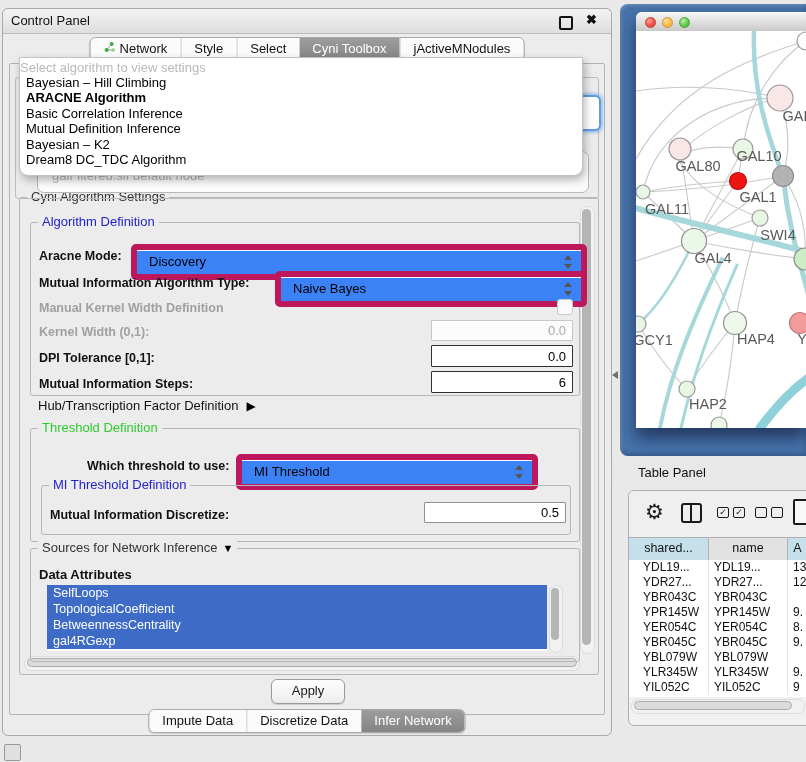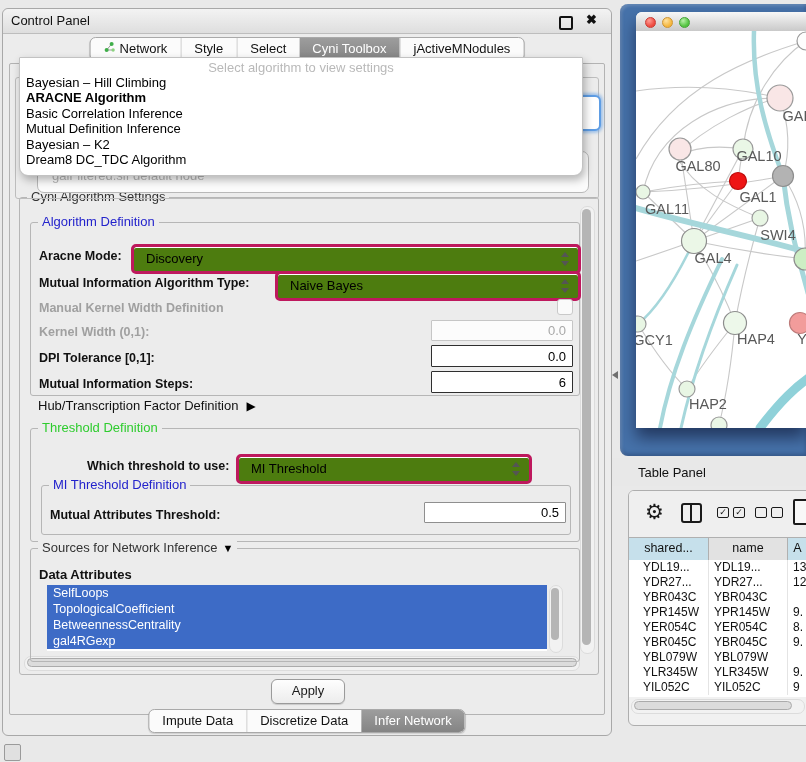--- a/index.html
+++ b/index.html
@@ -26,34 +26,34 @@
   .content-box{left:6px;top:54px;width:594px;height:650px;border:1px solid #b3b3b3;border-radius:2px;background:#ececec}
   
   .ghost-group{left:12px;top:68px;width:582px;height:120px;border:1px solid #bdbdbd;border-radius:3px;z-index:1}
   .ghost-combo{left:34px;top:142px;width:550px;height:40px;background:#fbfbfb;border:1px solid #b8b8b8;border-radius:7px;z-index:1;overflow:hidden}
   .ghost-combo span{position:absolute;left:14px;top:16px;font-size:13px;color:#b5b5b5}
   .ghost-focus{left:566px;top:86px;width:28px;height:32px;background:#fff;border:2px solid #5e9de4;
     box-shadow:0 0 3px 2px rgba(100,160,230,.55);border-radius:6px;z-index:1}
   
   .dropdown-overlay{left:16px;top:48px;width:562px;height:117px;background:#fff;
     border:1px solid #c2c2c2;border-radius:1px 1px 9px 9px;box-shadow:2px 4px 9px rgba(0,0,0,.28);z-index:10}
-  .dd-placeholder{top:2px;left:0;right:0;text-align:center;font-size:13px;color:#b9b9b9}
+  .dd-placeholder{top:2px;left:0;right:0;text-align:left;font-size:13px;color:#b9b9b9}
   .dd-options{position:absolute;left:6px;top:17px;right:6px}
   .dd-opt{font-size:13px;line-height:15.4px;color:#000;white-space:nowrap}
   .dd-opt.bold{font-weight:bold}
   
   .group{border:1px solid #b6b6b6;border-radius:3px}
   .gtitle{position:absolute;top:-9px;left:7px;background:#ececec;padding:0 4px;font-size:13px;color:#333;white-space:nowrap}
   .gtitle.blue{color:#2323cc}
   .gtitle.green{color:#2ecc2e}
   #settings-group{left:16px;top:188px;width:578px;height:476px;background:#ececec}
   .blabel{font-size:12.5px;font-weight:bold;color:#111;white-space:nowrap}
   .blabel.dim{color:#a0a0a0}
   
-  .combo{background:#4d7c0f;border:3px solid #be185d;border-radius:5px;height:24px;box-shadow:inset 0 1px 0 #fff}
+  .combo{background:#3b82f6;border:6px solid #be185d;border-radius:5px;height:24px;box-shadow:inset 0 1px 0 #fff}
   .combo .cval{position:absolute;left:12px;top:4px;font-size:13px;color:#000}
   .spinner{position:absolute;right:9px;top:5px;width:8px;height:14px}
   .spinner:before,.spinner:after{content:"";position:absolute;left:0;border-left:4px solid transparent;border-right:4px solid transparent}
   .spinner:before{top:0;border-bottom:5px solid #555}
   .spinner:after{bottom:0;border-top:5px solid #555}
   
   .num-field{position:absolute;box-sizing:border-box;background:#fff;font-family:"Liberation Sans",sans-serif;
     font-size:13px;text-align:right;padding:2px 6px;border:1.5px solid #2f2f2f;border-radius:1px;color:#000}
   .num-field.dim{border:1px solid #c6c6c6;color:#a8a8a8;background:#fcfcfc}
   .num-field.mid{border:1.5px solid #8f8f8f}
@@ -211,21 +211,21 @@
       <span class="gtitle green">Threshold Definition</span>
 
       <span class="blabel abs" style="left:56px;top:30px">Which threshold to use:</span>
       <div class="combo abs" style="left:205px;top:25px;width:290px">
         <span class="cval">MI Threshold</span>
         <span class="spinner"></span>
       </div>
 
       <div class="group abs" style="left:10px;top:56px;width:528px;height:48px">
         <span class="gtitle blue">MI Threshold Definition</span>
-        <span class="blabel abs" style="left:8px;top:22px">Mutual Attributes Threshold:</span>
+        <span class="blabel abs" style="left:8px;top:22px">Mutual Information Discretize:</span>
         <input class="num-field mid" style="left: 382px; top: 16px; width: 142px; height: 21px;" readonly="" value="0.5">
       </div>
     </div>
 
     <div class="group abs" style="left:10px;top:350px;width:548px;height:112px">
       <span class="gtitle"><span>Sources for Network Inference</span><span class="tri-down">▼</span></span>
       <span class="blabel abs" style="left:8px;top:18px;font-size:13px">Data Attributes</span>
       <div id="attr-list" class="abs" style="left:16px;top:36px;width:500px;height:66px">
           <div class="attr-item">SelfLoops</div>
           <div class="attr-item">TopologicalCoefficient</div>

